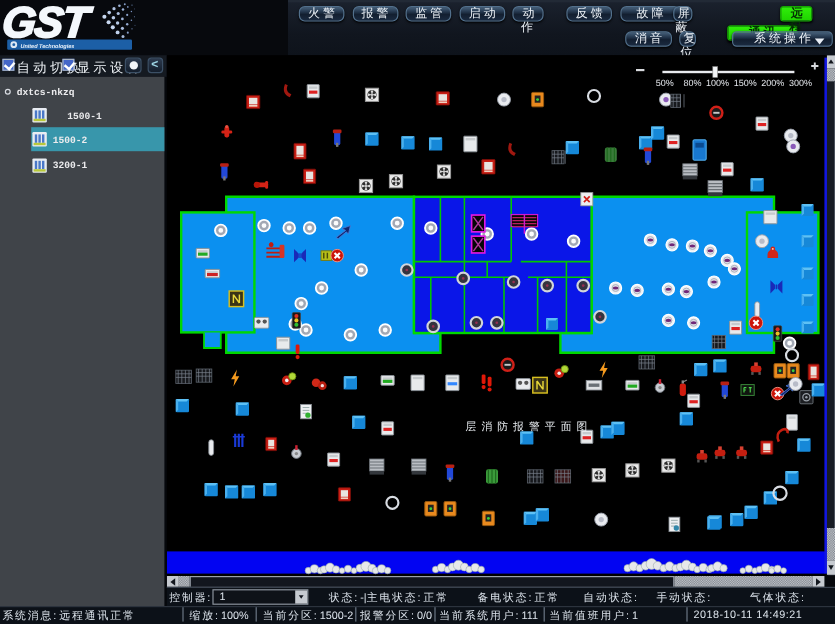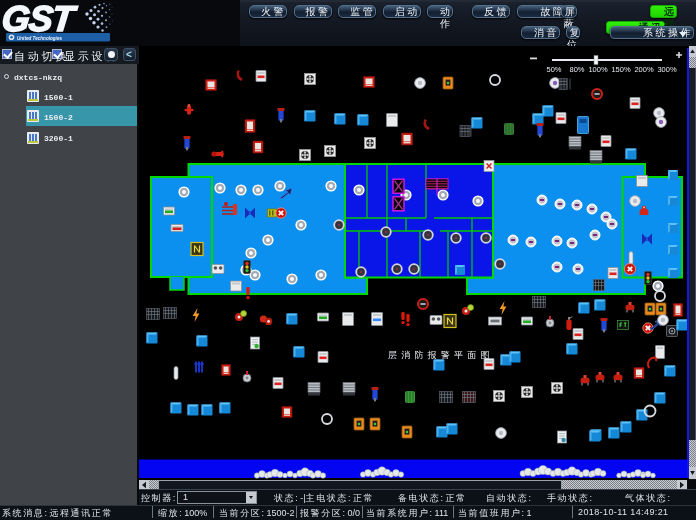--- a/index.html
+++ b/index.html
@@ -1,17 +1,17 @@
 <!DOCTYPE html>
 <html><head><meta charset="utf-8"><style>
 *{margin:0;padding:0;box-sizing:border-box}
 html,body{width:696px;height:520px;overflow:hidden;background:#06080c;font-family:"Liberation Sans",sans-serif}
 #root{position:relative;width:696px;height:520px}
 .abs{position:absolute}
-.btn{position:absolute;height:13px;border-radius:5px;color:#eef3f8;font-size:10px;line-height:12px;text-align:right;letter-spacing:2.5px;text-indent:2.5px;
+.btn{position:absolute;height:13px;border-radius:5px;color:#eef3f8;font-size:10px;line-height:12px;text-align:center;letter-spacing:2.5px;text-indent:2.5px;
  background:linear-gradient(#46607a 0%,#22344a 38%,#131f30 55%,#1a2a40 100%);border:1px solid #52708c;box-shadow:0 1px 2px #000}
 .btn.g{background:#27e303;background:linear-gradient(#30ee0a,#1fd400);color:#043004;border:1px solid #14a800;border-radius:3px;font-weight:bold}
 .cb{position:absolute;width:10px;height:10px;background:#4466c8;border:1px solid #a8b4c4}
 .cb:after{content:"";position:absolute;left:2px;top:0px;width:4px;height:6px;border:solid #fff;border-width:0 2px 2px 0;transform:rotate(40deg)}
 .wt{position:absolute;color:#eef2f6;font-size:11px;letter-spacing:2.8px;white-space:nowrap}
 .tree{position:absolute;color:#ececee;font-family:"Liberation Mono",monospace;font-size:8px;font-weight:bold;white-space:nowrap}
 .bico{position:absolute;width:12px;height:12px;background:#e8ecf2;border-radius:1px}
 .bico i{position:absolute;left:2px;top:2px;width:2px;height:7px;background:#4a78c8}
 .bico i+i{left:5px}.bico i+i+i{left:8px}
 .bico b{position:absolute;left:1px;bottom:1px;width:10px;height:2px;background:#b8c83a}
@@ -80,21 +80,21 @@
     <div class="abs" style="left:122.5px;top:47.5px;width:13px;height:13.5px;border-radius:3px;background:linear-gradient(#2c3a4e,#141e2c);border:1px solid #3c5066;color:#9fd8e8;font-size:10px;font-weight:bold;text-align:center;line-height:12px">&lt;</div>
     <div class="abs" style="left:4px;top:74px;width:5px;height:5px;border-radius:50%;border:1px solid #d8dce2"></div>
     <div class="tree" style="left:14px;top:72.5px">dxtcs-nkzq</div>
     <div class="abs" style="left:26px;top:106px;width:111px;height:20px;background:#3896ab"></div>
     <div class="bico" style="left:27px;top:90px">
       <i></i>
       <i></i>
       <i></i>
       <b></b>
     </div>
-    <div class="tree" style="left:44px;top:92.5px">1500-1</div>
+    <div class="tree" style="left:56px;top:92.5px">1500-1</div>
     <div class="bico" style="left:27px;top:110px">
       <i></i>
       <i></i>
       <i></i>
       <b></b>
     </div>
     <div class="tree" style="left:44px;top:112.5px">1500-2</div>
     <div class="bico" style="left:27px;top:131.5px">
       <i></i>
       <i></i>

